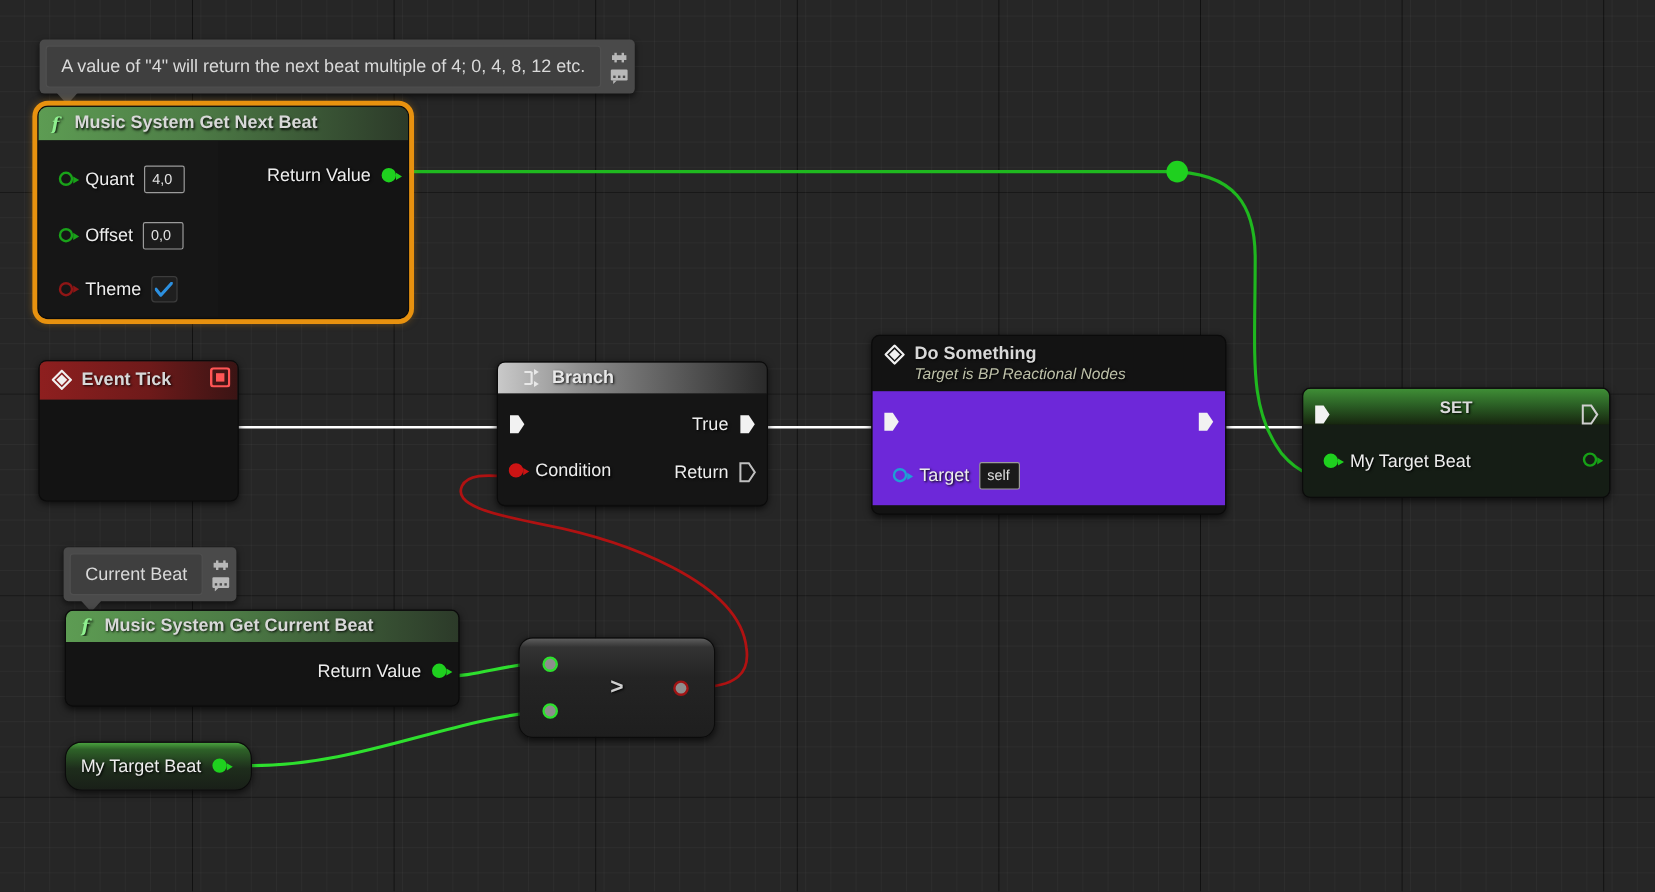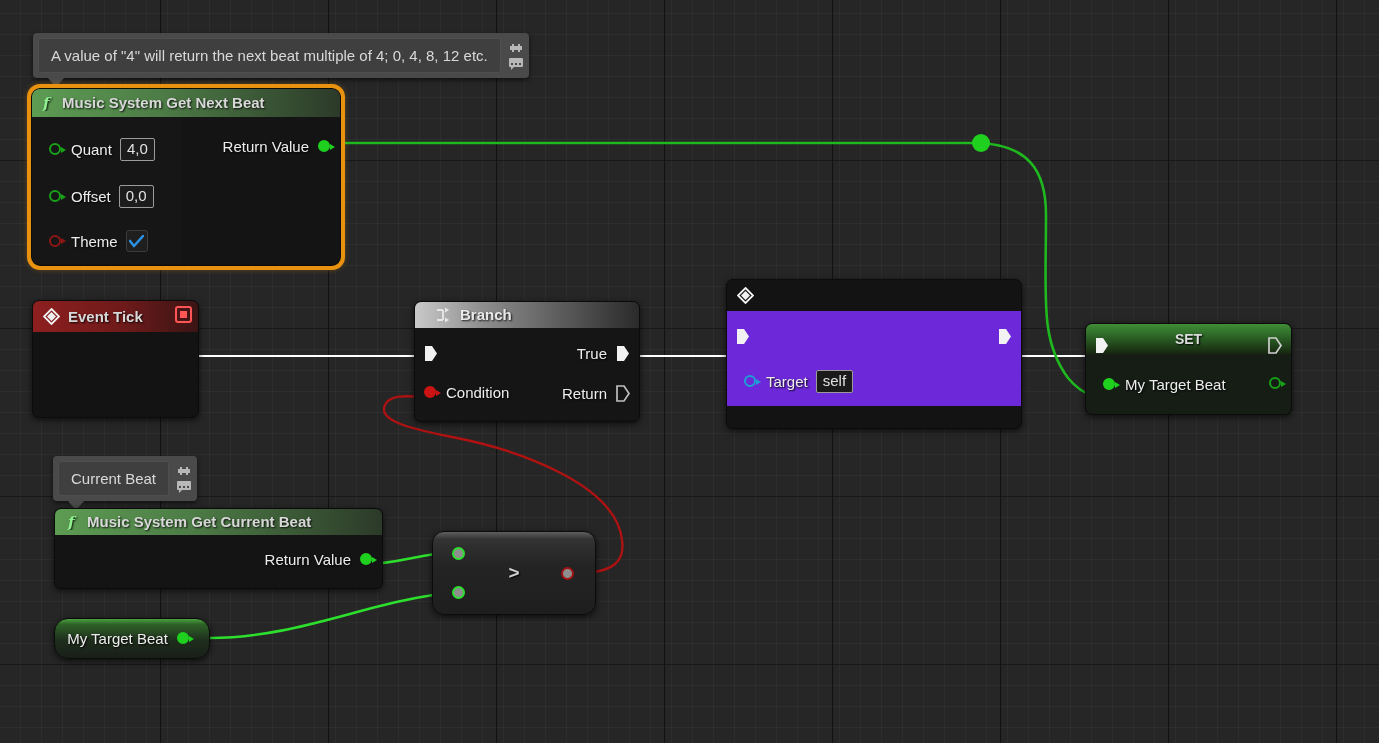--- a/index.html
+++ b/index.html
@@ -79,21 +79,21 @@
   .pin.red.filled .arrow { border-left-color:#cc1414; }
   .pin.filled .arrow { border-left-color:#1fd01f; }
   .pin.blue .arrow { border-left-color:#1f9fd4; }
 
   .exec { width:16px; height:19px; position:relative; flex:0 0 auto; }
   .exec svg { display:block; }
 
   
   .valbox {
     border:1px solid #9a9a9a; background:#1a1a1a; color:#e2e2e2;
-    font-size:15px; padding:1px 6px 2px 6px; border-radius:2px; line-height:18px;
+    font-size:12px; padding:1px 6px 2px 6px; border-radius:2px; line-height:18px;
     min-width:34px; text-align:left;
   }
   .chk {
     width:22px; height:22px; background:#1d1d1d; border:1px solid #3a3a3a; border-radius:3px;
     display:flex; align-items:center; justify-content:center;
   }
   .chk svg { display:block; }
 
   
   .bubble {
@@ -282,20 +282,24 @@
   </div>
 
   <div class="node" style="left:726px; top:279px; width:296px; height:150px;">
     <div class="hdr" style="background:linear-gradient(to right,#4b7da6 0%,#3b6party 0%,#3a6party 0%,#3d6f93 35%,#232c34 100%); align-items:flex-start; padding:6px 10px 7px 10px;">
       <span class="title-icon" style="margin-top:1px;">
         <svg width="17" height="17" viewBox="0 0 17 17">
           <path d="M8.5 1 L16 8.5 L8.5 16 L1 8.5 Z" fill="none" stroke="#f0f0f0" stroke-width="1.8"></path>
           <path d="M8.5 4 L13 8.5 L8.5 13 L4 8.5 Z" fill="#f0f0f0"></path>
         </svg>
       </span>
+      <span style="display:block;">
+        <span>Do Something</span>
+        <span class="sub">Target is BP Reactional Nodes</span>
+      </span>
     </div>
     <div class="node-body" style="height:95px; background:#6d28d9;">
       <div class="row" style="left:8px; top:16px;">
         <span class="exec">
           <svg width="16" height="19" viewBox="0 0 16 19">
               <path d="M2 2 L9 2 L14 9.5 L9 17 L2 17 Z" fill="#f2f2f2"></path>
             </svg>
         </span>
       </div>
       <div class="row" style="right:8px; top:16px;">
@@ -309,21 +313,21 @@
         <span class="pin blue">
             <span class="ring"></span>
             <span class="arrow"></span>
           </span>
         <span class="plabel">Target</span>
         <span class="valbox">self</span>
       </div>
     </div>
   </div>
 
-  <div class="node" style="left:1085px; top:323px; width:207px; height:92px;">
+  <div class="node" style="left:1085px; top:323px; width:257px; height:92px;">
     <div style="height:30px; background:linear-gradient(to bottom,#3f8e36 0%,#2b6025 45%,#17250f 100%);
                 display:flex; align-items:center; justify-content:center;">
       <span style="font-size:14px; font-weight:bold; color:#dcdcdc; text-shadow:1px 1px 2px #000;">SET</span>
     </div>
     <div class="node-body" style="height:60px; background:#151d15;">
       <div class="row" style="left:8px; top:-18px;">
         <span class="exec">
           <svg width="16" height="19" viewBox="0 0 16 19">
               <path d="M2 2 L9 2 L14 9.5 L9 17 L2 17 Z" fill="#f2f2f2"></path>
             </svg>

